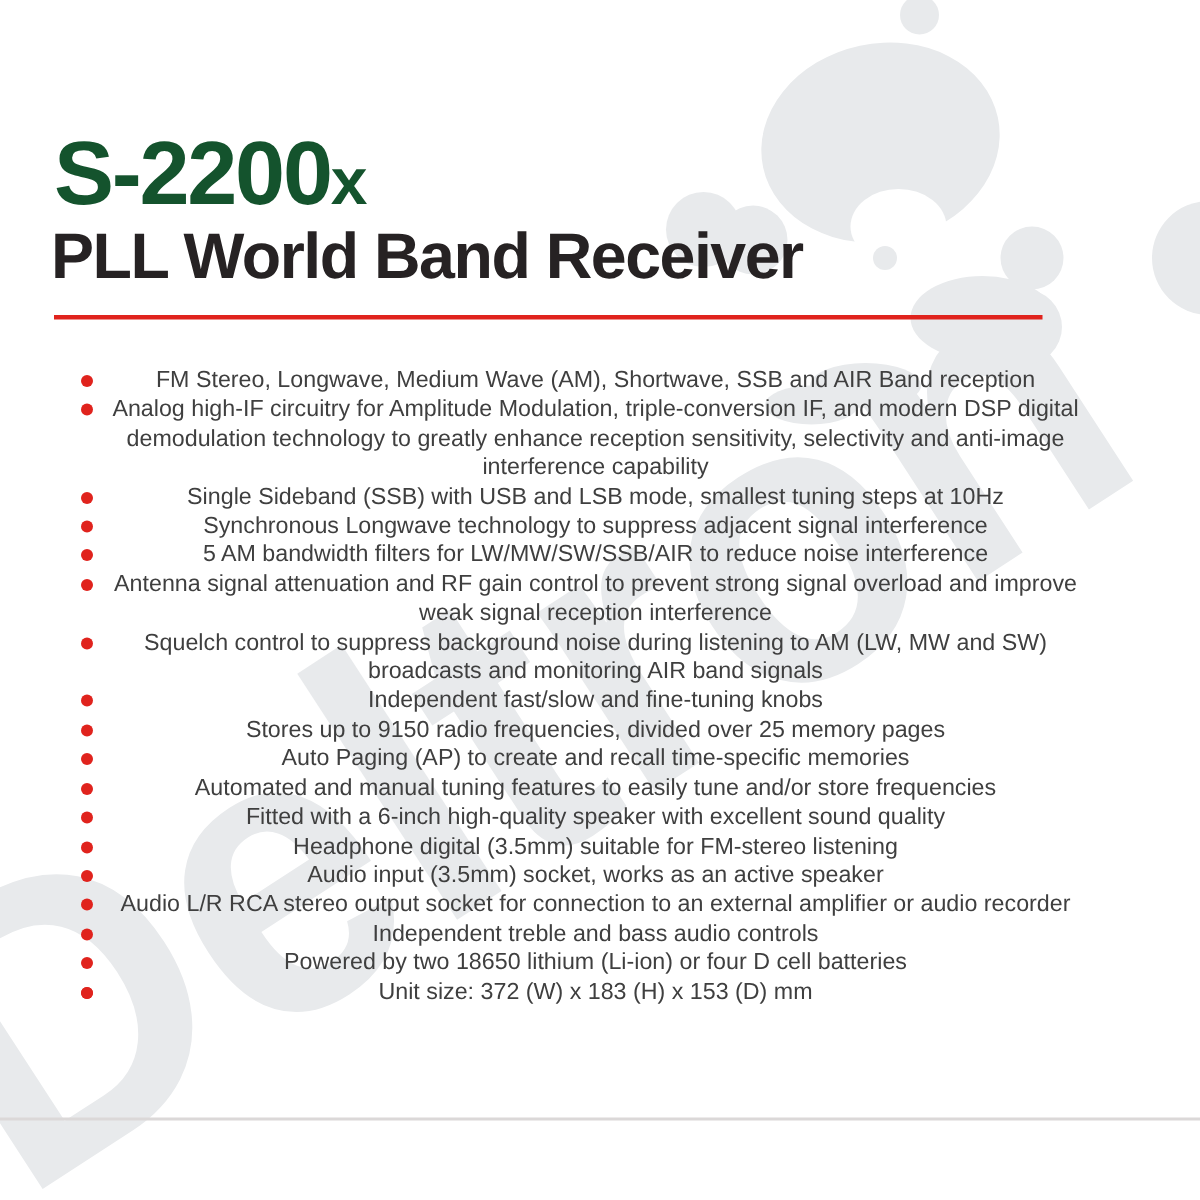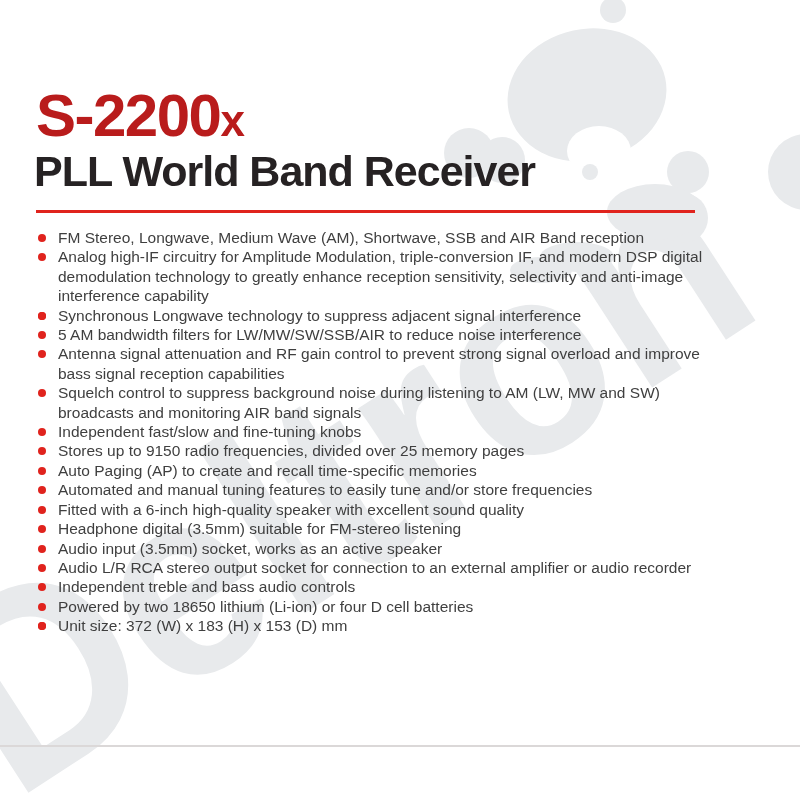--- a/index.html
+++ b/index.html
@@ -13,35 +13,35 @@
   .wm-layer{position:absolute;left:0;top:0;width:800px;height:800px;z-index:0;}
   .wm-text{
     font-family:"Liberation Sans", sans-serif;
     font-weight:bold;
     fill:#e8eaec;
   }
   .content{position:absolute;left:0;top:0;width:800px;height:800px;z-index:1;}
   .model-title{
     position:absolute;left:36px;top:86px;margin:0;
     font-size:60px;line-height:1;font-weight:bold;letter-spacing:-1.5px;
-    color:#b91c1c;white-space:nowrap;
+    color:#14532d;white-space:nowrap;
   }
   .model-title .suffix{font-size:44px;letter-spacing:-1px;}
   .product-title{
     position:absolute;left:34px;top:150px;margin:0;
     font-size:43px;line-height:1;font-weight:bold;letter-spacing:-1px;
     color:#262223;white-space:nowrap;
   }
   .title-underline{
     position:absolute;left:36px;top:210px;width:659px;height:3px;
     background:#e0231d;
   }
   .feature-list{
     position:absolute;left:36px;top:228px;width:668px;
-    margin:0;padding:0;list-style:none;
+    margin:16px;padding:0;list-style:none;text-align:center;
   }
   .feature{
     position:relative;
     padding-left:22px;
     font-size:15.5px;line-height:19.4px;
     color:#3f3f3f;
   }
   .feature .dot{
     position:absolute;left:2px;top:6px;
     width:8px;height:8px;border-radius:50%;
@@ -79,24 +79,24 @@
 
     <h1 class="model-title"><span>S-2200</span><span class="suffix">x</span></h1>
 
     <h2 class="product-title">PLL World Band Receiver</h2>
 
     <div class="title-underline"></div>
 
     <ul class="feature-list">
         <li class="feature"><span class="dot"></span><span>FM Stereo, Longwave, Medium Wave (AM), Shortwave, SSB and AIR Band reception</span></li>
         <li class="feature"><span class="dot"></span><span>Analog high-IF circuitry for Amplitude Modulation, triple-conversion IF, and modern DSP digital demodulation technology to greatly enhance reception sensitivity, selectivity and anti-image interference capability</span></li>
-        <li class="feature"><span class="dot"></span></li>
+        <li class="feature"><span class="dot"></span><span>Single Sideband (SSB) with USB and LSB mode, smallest tuning steps at 10Hz</span></li>
         <li class="feature"><span class="dot"></span><span>Synchronous Longwave technology to suppress adjacent signal interference</span></li>
         <li class="feature"><span class="dot"></span><span>5 AM bandwidth filters for LW/MW/SW/SSB/AIR to reduce noise interference</span></li>
-        <li class="feature"><span class="dot"></span><span>Antenna signal attenuation and RF gain control to prevent strong signal overload and improve bass signal reception capabilities</span></li>
+        <li class="feature"><span class="dot"></span><span>Antenna signal attenuation and RF gain control to prevent strong signal overload and improve weak signal reception interference</span></li>
         <li class="feature"><span class="dot"></span><span>Squelch control to suppress background noise during listening to AM (LW, MW and SW) broadcasts and monitoring AIR band signals</span></li>
         <li class="feature"><span class="dot"></span><span>Independent fast/slow and fine-tuning knobs</span></li>
         <li class="feature"><span class="dot"></span><span>Stores up to 9150 radio frequencies, divided over 25 memory pages</span></li>
         <li class="feature"><span class="dot"></span><span>Auto Paging (AP) to create and recall time-specific memories</span></li>
         <li class="feature"><span class="dot"></span><span>Automated and manual tuning features to easily tune and/or store frequencies</span></li>
         <li class="feature"><span class="dot"></span><span>Fitted with a 6-inch high-quality speaker with excellent sound quality</span></li>
         <li class="feature"><span class="dot"></span><span>Headphone digital (3.5mm) suitable for FM-stereo listening</span></li>
         <li class="feature"><span class="dot"></span><span>Audio input (3.5mm) socket, works as an active speaker</span></li>
         <li class="feature"><span class="dot"></span><span>Audio L/R RCA stereo output socket for connection to an external amplifier or audio recorder</span></li>
         <li class="feature"><span class="dot"></span><span>Independent treble and bass audio controls</span></li>

